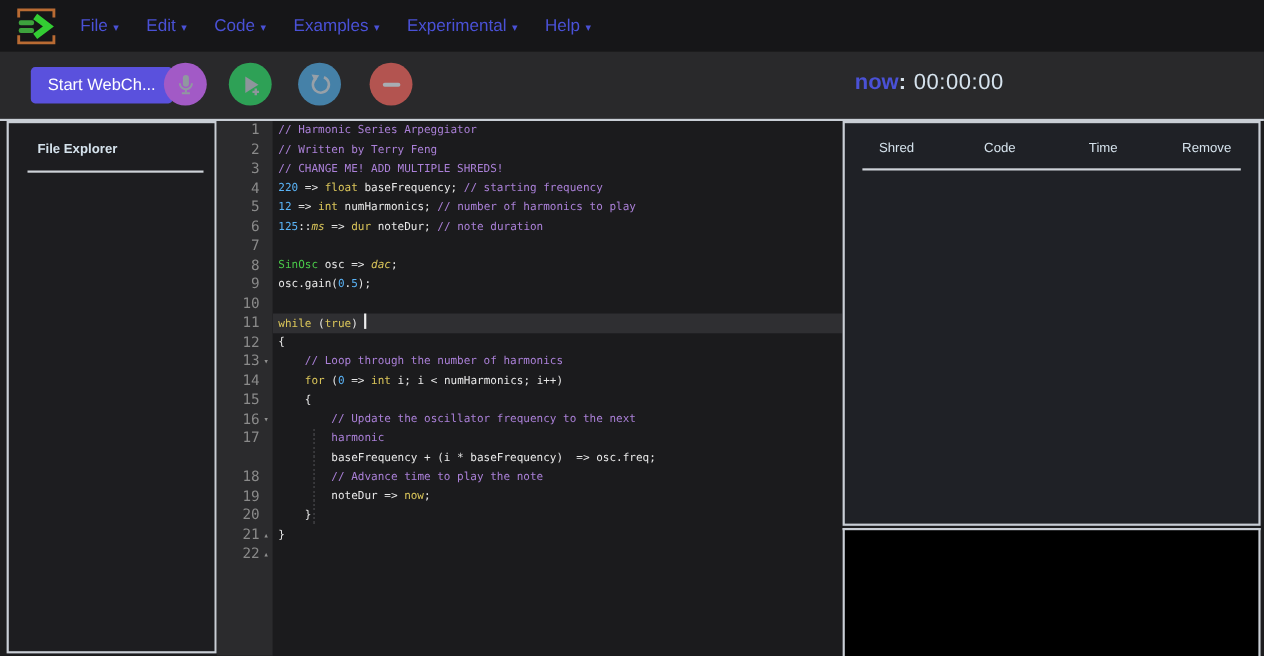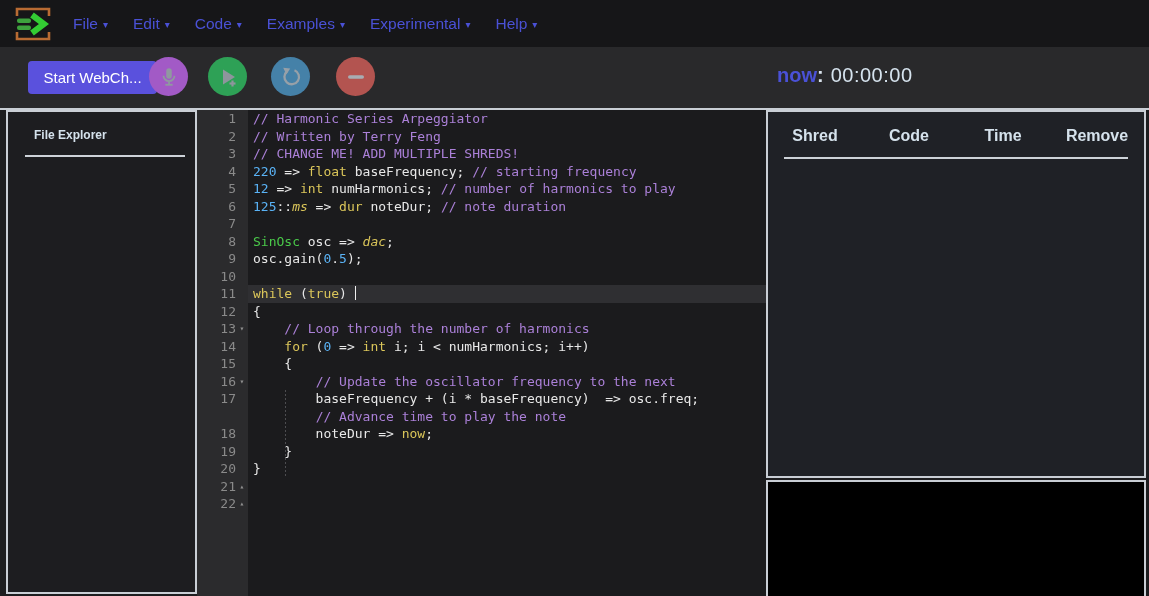--- a/index.html
+++ b/index.html
@@ -45,37 +45,37 @@
   .gutter { position:absolute; left:197px; top:0; width:51px; height:486px;
             background:#2b2b2d; font-family:"DejaVu Sans Mono", monospace;
             font-size:13px; color:#8a8a8a; }
   .g-row { height:17.5px; line-height:17.5px; display:flex; justify-content:flex-end;
            align-items:center; }
   .g-num { text-align:right; }
   .g-mark { width:12px; font-size:8px; color:#8f8f8f; text-align:center; }
 
   .editor { position:absolute; left:248px; top:0; width:518px; height:486px;
             background:#1b1b1d; font-family:"DejaVu Sans Mono", monospace;
-            font-size:13px; color:#e8e8e8; overflow:hidden; cursor:text; }
+            font-size:10px; color:#e8e8e8; overflow:hidden; cursor:text; }
   .c-row { height:17.5px; line-height:17.5px; padding-left:5px; white-space:pre; }
   .c-row.active { background:#2f2f32; }
   .t-c { color:#ab80d8; }                     
   .t-n { color:#5ab3f6; }                     
   .t-k { color:#dbc65a; }                     
   .t-g { color:#4ac94a; }                     
   .t-a { color:#dbc65a; font-style:italic; }  
   .cursor { display:inline-block; width:1.5px; height:14px; background:#eee;
             vertical-align:-2px; }
   .indent-guide { position:absolute; left:37px; top:280px; width:1px; height:88px;
                   background:repeating-linear-gradient(to bottom,#4d4d50 0 2px,transparent 2px 4px); }
 
   .shred-box { position:absolute; left:766px; top:0; width:380px; height:368px;
                background:#1f2126; border:2px solid #c9ced5; }
   .shred-header { display:flex; margin-top:15px; }
-  .shred-col { flex:1; text-align:center; color:#d5e2ec; font-weight:bold; font-size:16px; }
+  .shred-col { flex:1; text-align:center; color:#d5e2ec; font-weight:normal; font-size:12px; }
   .shred-hr { margin:12px 16px 0 16px; border:none; border-top:2px solid #cdd2d8; }
 
   .viz { position:absolute; left:766px; top:370px; width:380px; height:118px;
          background:#000; border:2px solid #c9ced5; border-bottom:none; }
 
   svg { display:block; }
 </style>
 </head>
 <body>
 
@@ -270,20 +270,21 @@
       <div class="c-row"></div>
       <div class="c-row"><span class="t-g">SinOsc</span><span> osc =&gt; </span><span class="t-a">dac</span><span>;</span></div>
       <div class="c-row"><span>osc.gain(</span><span class="t-n">0</span><span>.</span><span class="t-n">5</span><span>);</span></div>
       <div class="c-row"></div>
       <div class="c-row active"><span class="t-k">while</span><span> (</span><span class="t-k">true</span><span>) </span><span class="cursor"></span></div>
       <div class="c-row"><span>{</span></div>
       <div class="c-row"><span>    </span><span class="t-c">// Loop through the number of harmonics</span></div>
       <div class="c-row"><span>    </span><span class="t-k">for</span><span> (</span><span class="t-n">0</span><span> =&gt; </span><span class="t-k">int</span><span> i; i &lt; numHarmonics; i++)</span></div>
       <div class="c-row"><span>    {</span></div>
       <div class="c-row"><span>        </span><span class="t-c">// Update the oscillator frequency to the next</span></div>
+      <div class="c-row"><span>        </span><span class="t-c">harmonic</span></div>
       <div class="c-row"><span>        baseFrequency + (i * baseFrequency)  =&gt; osc.freq;</span></div>
       <div class="c-row"><span>        </span><span class="t-c">// Advance time to play the note</span></div>
       <div class="c-row"><span>        noteDur =&gt; </span><span class="t-k">now</span><span>;</span></div>
       <div class="c-row"><span>    }</span></div>
       <div class="c-row"><span>}</span></div>
     </div>
 
   <div class="shred-box">
     <div class="shred-header" id="shred-cols">
         <div class="shred-col">Shred</div>

